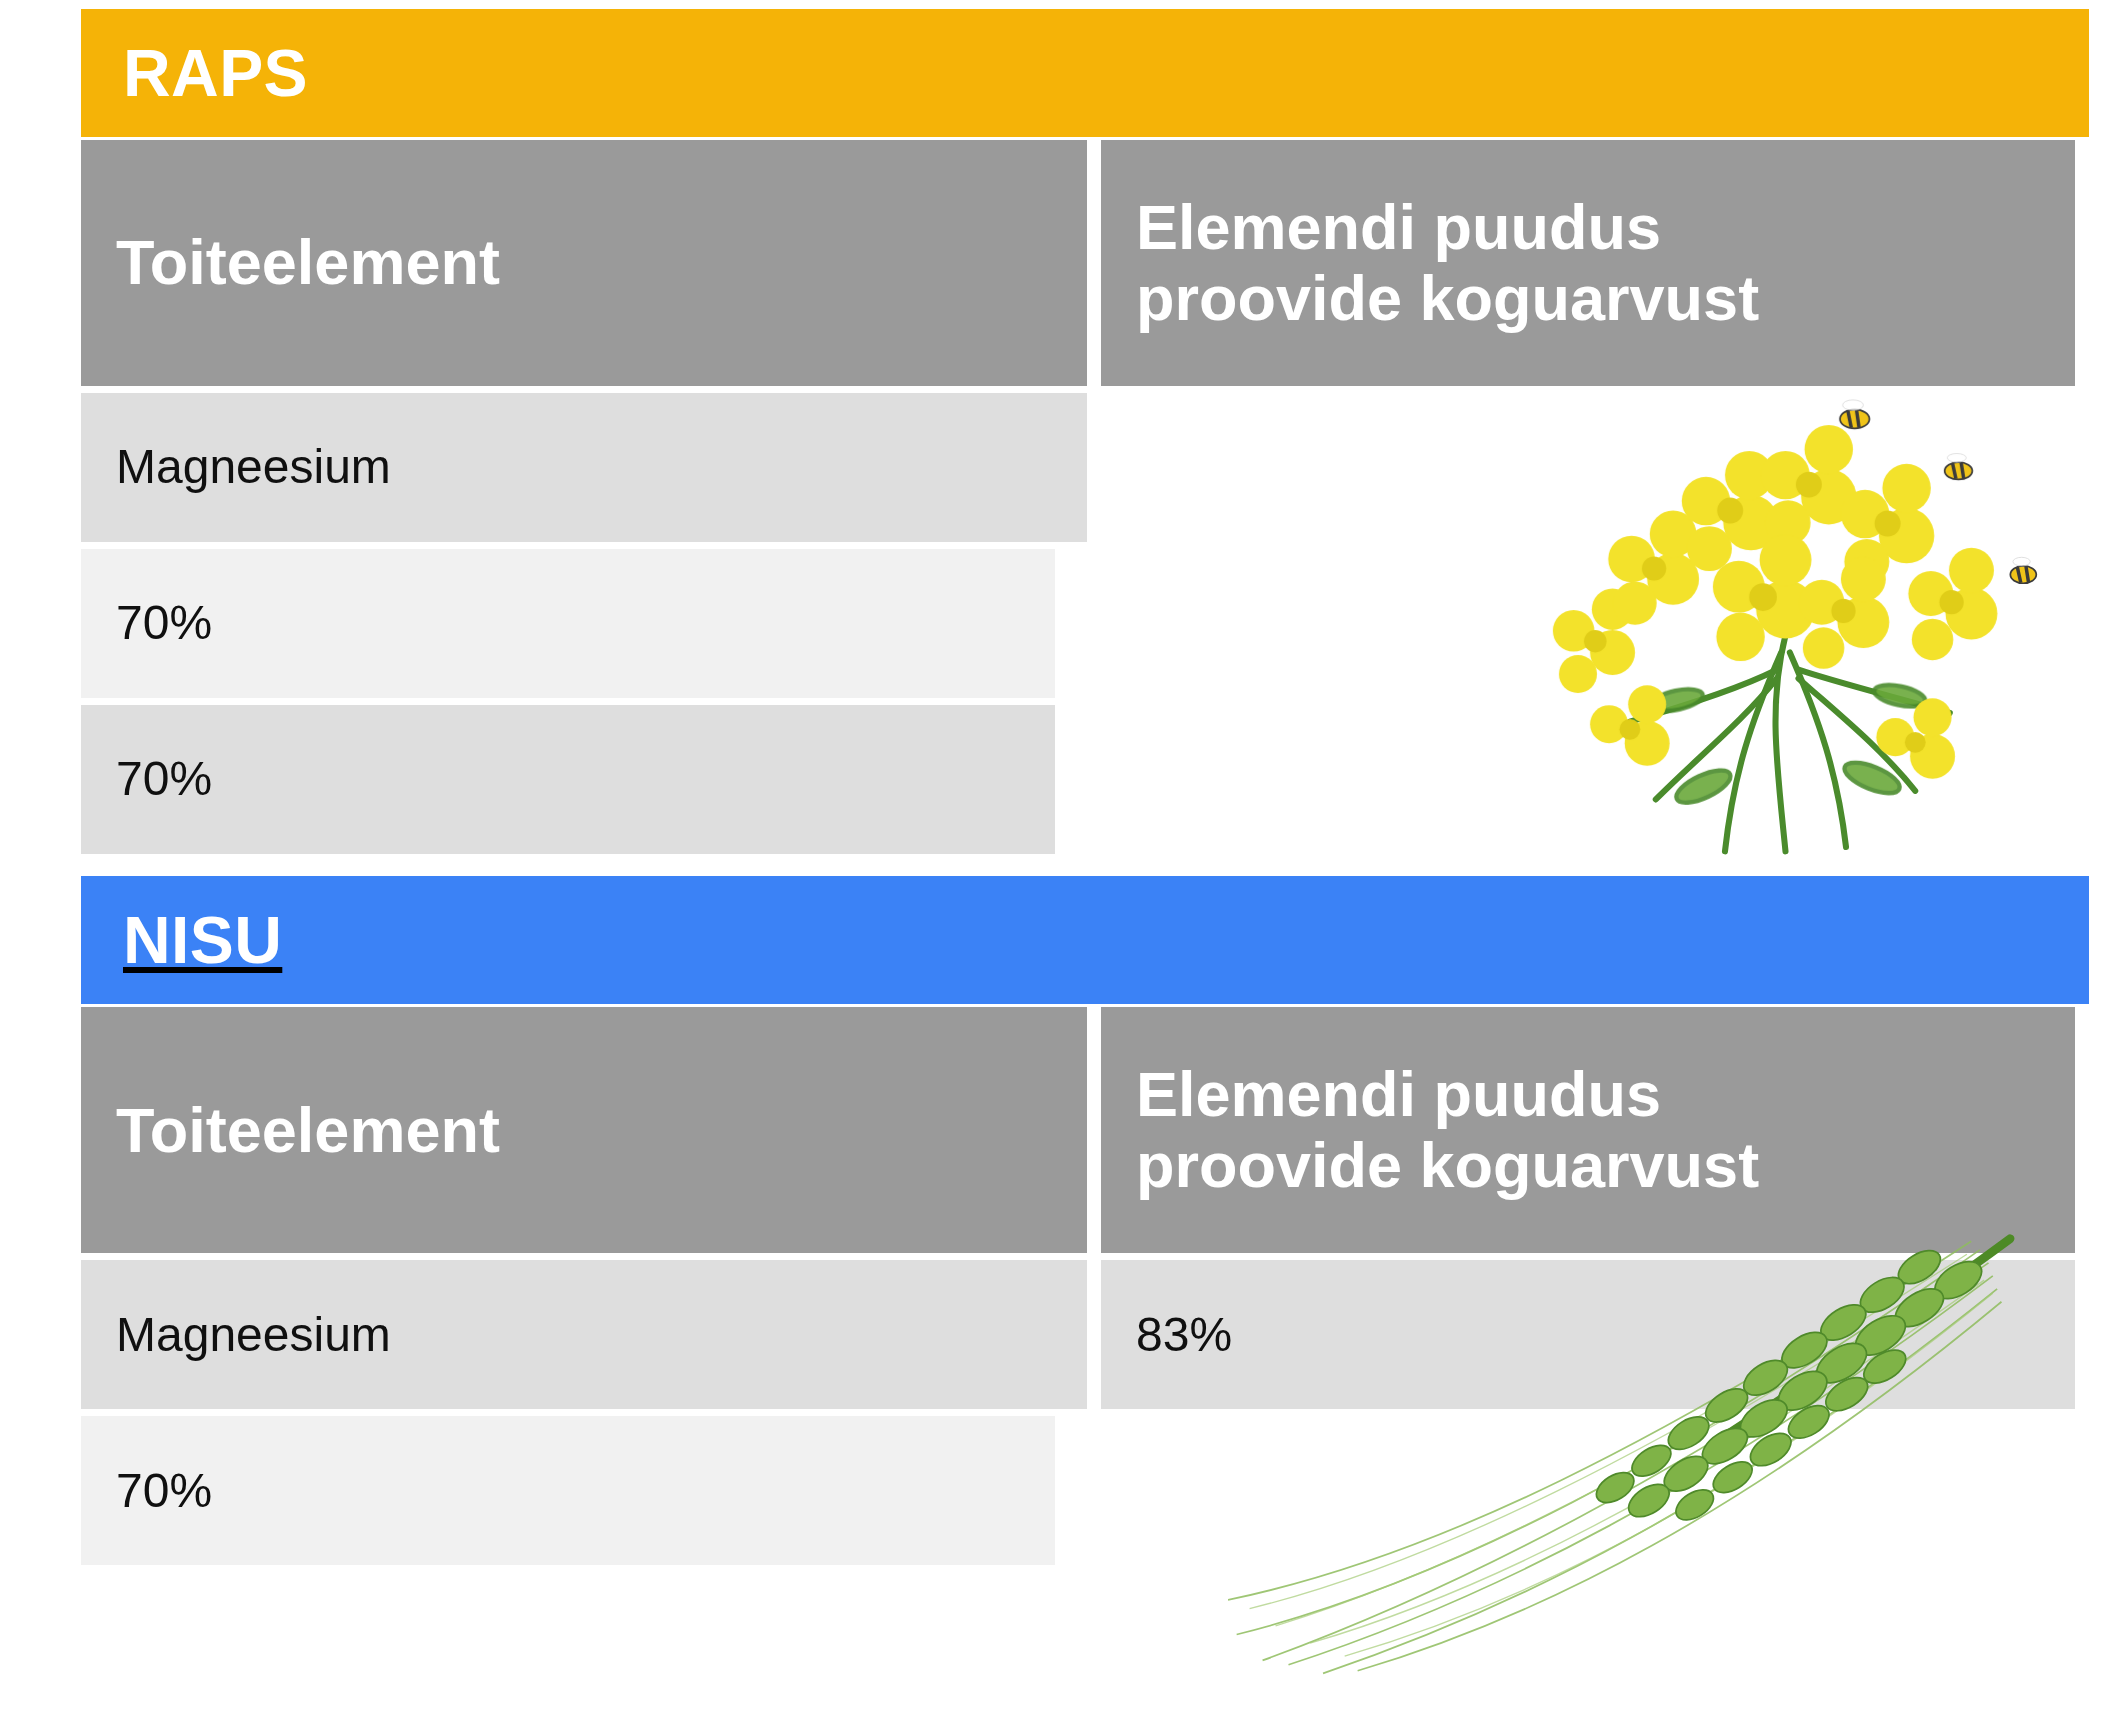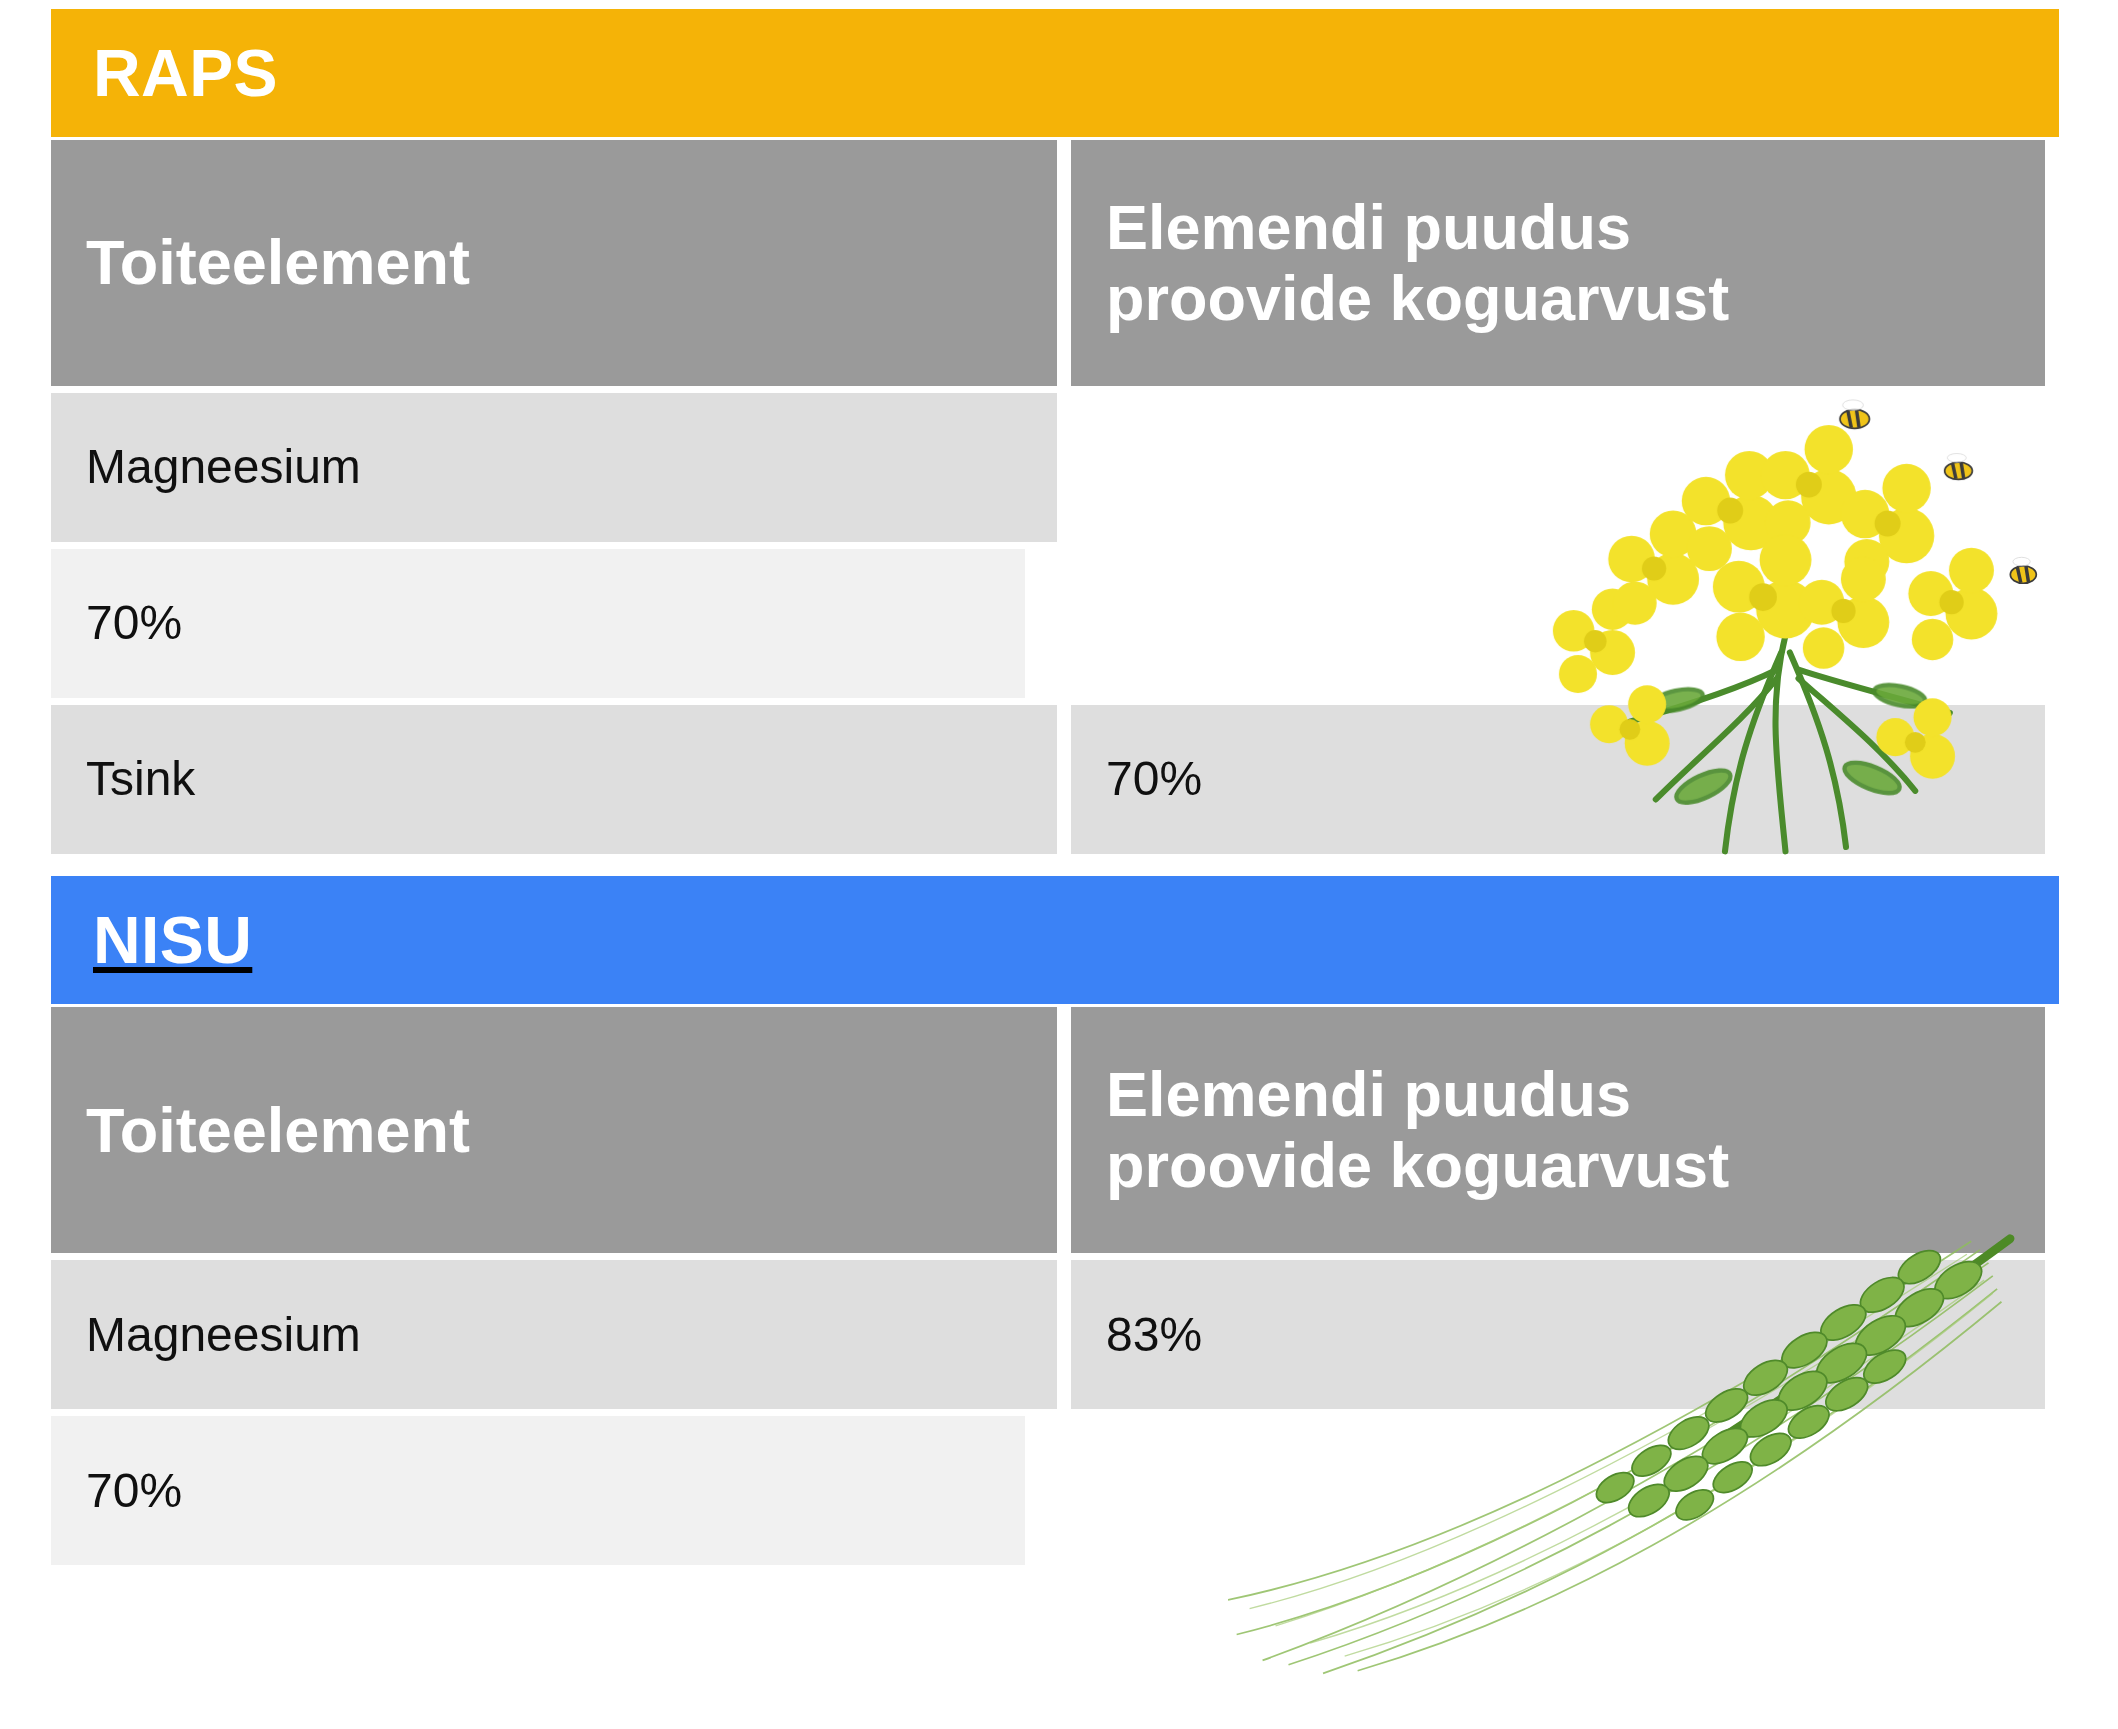--- a/index.html
+++ b/index.html
@@ -17,21 +17,21 @@
 
   .slide {
     position: relative;
     width: 2119px;
     height: 1729px;
     background: #ffffff;
   }
 
   .table-block {
     position: absolute;
-    left: 51px;
+    left: 81px;
     width: 2008px;
   }
 
   #raps-block { top: 8.6px; }
   #nisu-block { top: 876px; }
 
   .band {
     height: 128px;
     display: flex;
     align-items: center;
@@ -135,21 +135,20 @@
         </div>
       </div>
     </div>
     <div class="data-row row-dark">
       <div class="cell col1">Magneesium</div>
     </div>
     <div class="data-row row-light">
       <div class="cell col2">70%</div>
     </div>
     <div class="data-row row-dark">
-      <div class="cell col1">Tsink</div>
       <div class="cell col2">70%</div>
     </div>
   </div>
 
   <div class="table-block" id="nisu-block">
     <div class="band band-nisu">
       <span class="band-title">NISU</span>
     </div>
     <div class="hdr-row">
       <div class="hdr-cell col1">Toiteelement</div>

